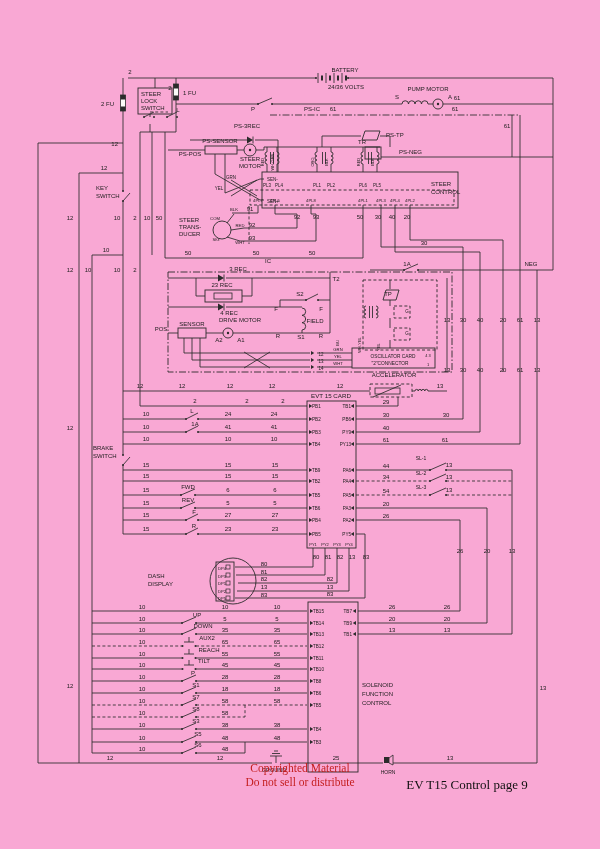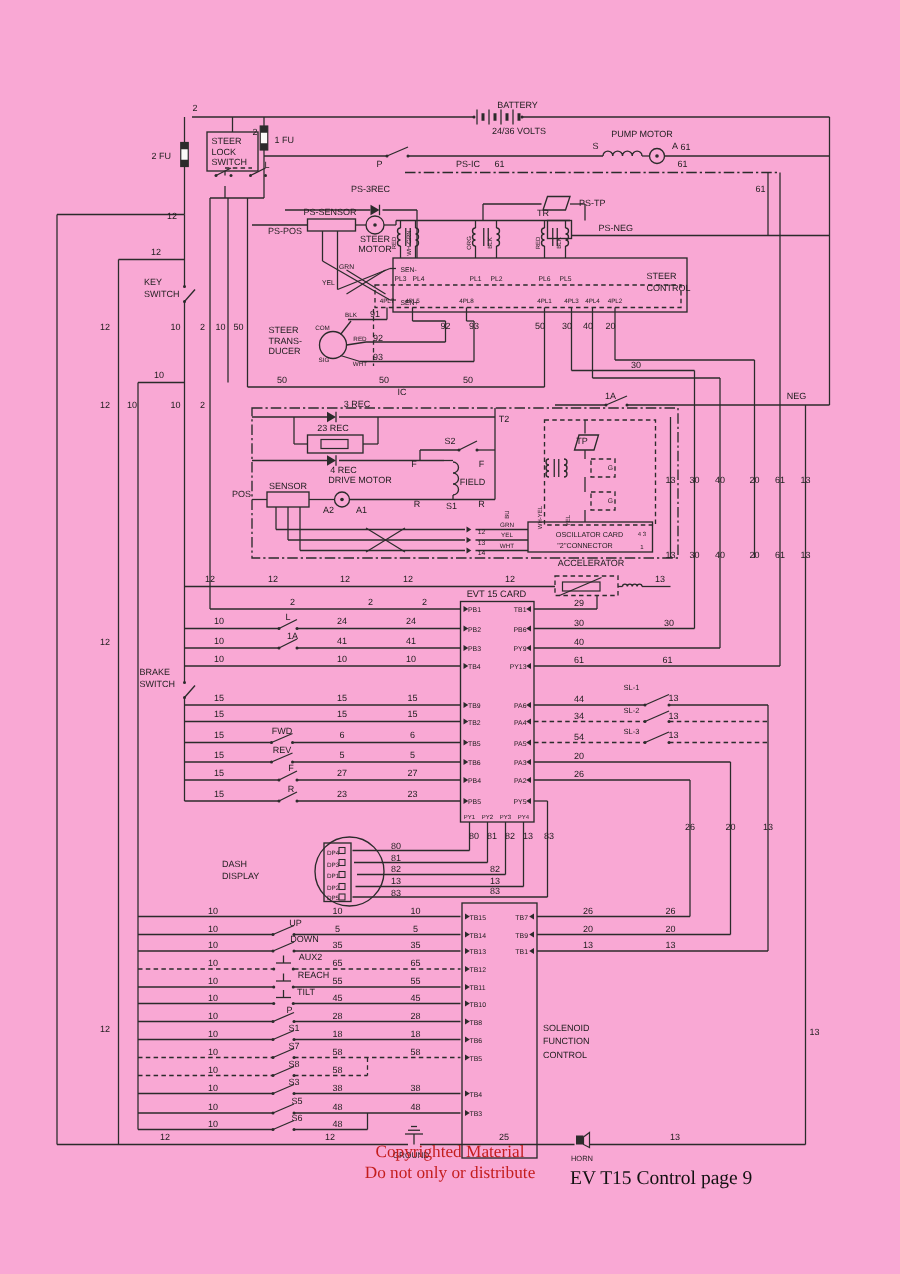--- a/index.html
+++ b/index.html
@@ -1,19 +1,19 @@
 <!DOCTYPE html>
 <html><head>
 <meta charset="utf-8">
 <style>
   html,body{margin:0;padding:0;background:#e8e8e8;}
   .page{position:relative;width:600px;height:849px;background:#f9a8d4;overflow:hidden;
         font-family:"DejaVu Sans",sans-serif;}
   .svgwrap{position:absolute;inset:0;}
-  .caption{position:absolute;left:380px;top:777px;width:200px;text-align:left;
+  .caption{position:absolute;left:367px;top:777px;width:200px;text-align:center;
            color:#111;font:13px "Liberation Serif",serif;}
   .copyright{position:absolute;left:160px;top:761px;width:280px;text-align:center;
              color:#c41e1e;font:11.5px/1.22 "Liberation Serif",serif;}
   .copyright div{white-space:nowrap;}
 </style>
 </head>
 <body>
 
 <div class="page">
   <div class="svgwrap" id="svgwrap"><svg width="600" height="849" viewBox="0 0 600 849">
@@ -755,16 +755,16 @@
           <text x="220" y="760" fill="#1d1d1d" font-size="6" text-anchor="middle" font-family="&quot;Liberation Sans&quot;,&quot;DejaVu Sans&quot;,sans-serif">12</text>
           <text x="336" y="760" fill="#1d1d1d" font-size="6" text-anchor="middle" font-family="&quot;Liberation Sans&quot;,&quot;DejaVu Sans&quot;,sans-serif">25</text>
           <text x="388" y="774" fill="#1d1d1d" font-size="5" text-anchor="middle" font-family="&quot;Liberation Sans&quot;,&quot;DejaVu Sans&quot;,sans-serif">HORN</text>
           <text x="450" y="760" fill="#1d1d1d" font-size="6" text-anchor="middle" font-family="&quot;Liberation Sans&quot;,&quot;DejaVu Sans&quot;,sans-serif">13</text>
           <text x="543" y="690" fill="#1d1d1d" font-size="6" text-anchor="middle" font-family="&quot;Liberation Sans&quot;,&quot;DejaVu Sans&quot;,sans-serif">13</text>
           <text x="274" y="772" fill="#1d1d1d" font-size="5.5" text-anchor="middle" font-family="&quot;Liberation Sans&quot;,&quot;DejaVu Sans&quot;,sans-serif">GROUND</text>
         </g>
       </svg></div>
   <div class="copyright">
     <div>Copyrighted Material</div>
-    <div>Do not only or distribute</div>
+    <div>Do not sell or distribute</div>
   </div>
   <div class="caption">EV T15 Control page 9</div>
 </div>
 
 </body></html>

